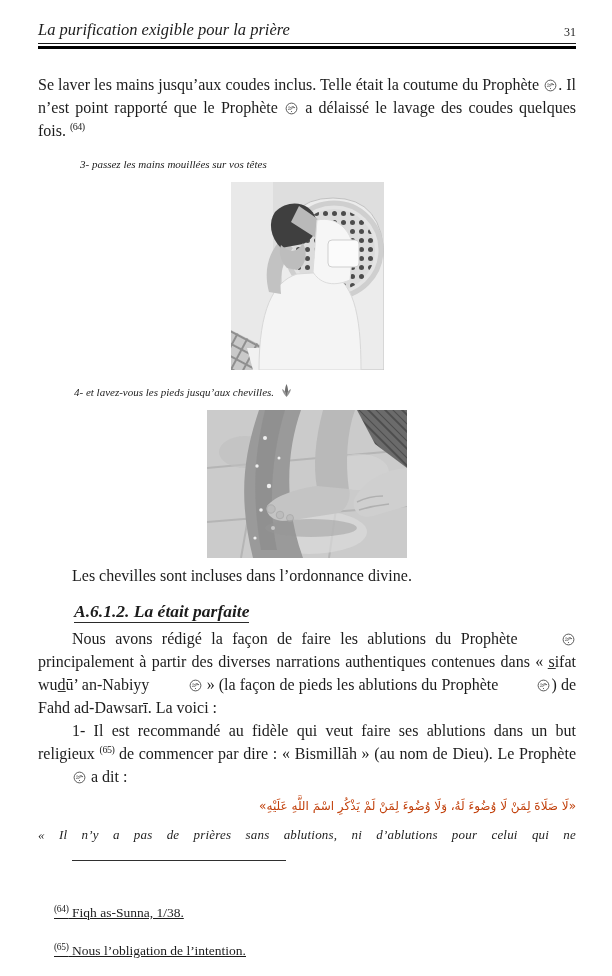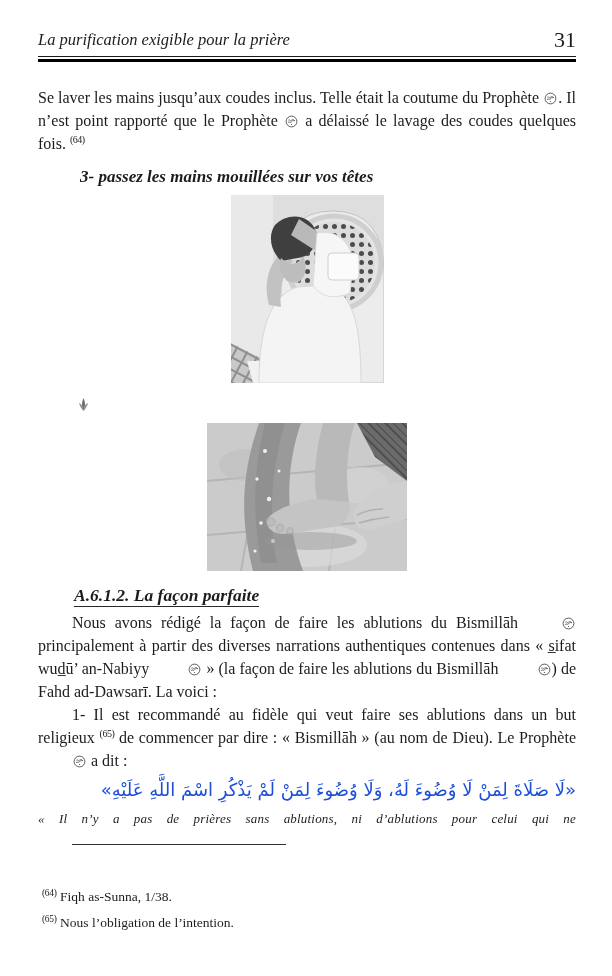--- a/index.html
+++ b/index.html
@@ -2,49 +2,49 @@
 <html><head>
 <meta charset="utf-8">
 <style>
   html,body{margin:0;padding:0;background:#888;}
   .page{
     width:612px;height:976px;background:#ffffff;margin:0 auto;
     font-family:"Liberation Serif", serif;color:#1c1c1c;
     box-sizing:border-box;padding:20px 36px 0 38px;overflow:hidden;position:relative;
   }
   
-  .header-row{display:flex;justify-content:space-between;align-items:center;font-size:16.5px;margin-top:7px;}
+  .header-row{display:flex;justify-content:space-between;align-items:flex-end;font-size:16.5px;}
   .running-title{font-style:italic;}
-  .page-number{font-size:22px;}
+  .page-number{font-size:12px;}
   .header-rule{border-top:1px solid #1a1a1a;border-bottom:3.5px solid #000;height:2px;margin-top:3px;}
   
   p.body{font-size:16px;line-height:23px;text-align:justify;margin:0;}
   p.first-para{margin-top:24px;}
   .indent{text-indent:34px;}
   .fnref{font-size:10px;line-height:0;vertical-align:6px;letter-spacing:-0.5px;}
   .pbuh{display:inline-block;vertical-align:-2px;line-height:0;margin:0 1px;}
   
-  .caption{font-style:italic;font-weight:bold;font-size:17px;line-height:22px;margin:11px 0 4px 42px;}
+  .caption{font-style:italic;font-weight:normal;font-size:11px;line-height:22px;margin:11px 0 4px 42px;}
   .caption-4{margin-left:36px;}
   .ornament{display:inline-block;vertical-align:-2px;margin-left:4px;line-height:0;}
   
   .figure{display:flex;justify-content:center;margin:7px 0 6px 0;}
   svg.photo{display:block;}
   
   .section-heading{font-size:17.5px;font-style:italic;font-weight:bold;margin:13px 0 5px 36px;line-height:22px;}
   .section-heading .ul{border-bottom:1.5px solid #2a2a2a;padding-bottom:1px;}
   .ankles-line{margin-top:12px;}
   
-  .arabic{direction:rtl;text-align:right;font-family:"DejaVu Sans", sans-serif;font-size:18px;line-height:32px;margin-top:2px;color:#1d4ed8;}
+  .arabic{direction:rtl;text-align:right;font-family:"DejaVu Sans", sans-serif;font-size:12px;line-height:32px;margin-top:2px;color:#c2410c;}
   
   .translation{font-style:italic;font-size:13px;line-height:24px;margin-top:1px;text-align:justify;text-align-last:justify;white-space:nowrap;letter-spacing:0.2px;}
   
   .footnote-sep{width:214px;border-top:1.5px solid #2f2f2f;margin:11px 0 0 34px;}
   .footnotes{margin-top:39px;font-size:13.5px;line-height:19px;}
-  .footnote{margin:4px;}
+  .footnote{margin:16px;text-decoration:underline;}
   .fnmark{font-size:9.5px;vertical-align:5px;letter-spacing:-0.3px;}
 </style>
 </head>
 <body>
 
 <div class="page">
 
   <header>
     <div class="header-row">
       <span class="running-title">La purification exigible pour la prière</span>
@@ -96,21 +96,21 @@
         <path d="M38 110 C32 88 38 68 52 56 L62 66 C52 78 48 94 50 112 Z" fill="#c2c2c2"></path>
         <path d="M44 30 C58 16 80 20 85 37 C88 48 81 58 72 62 L50 66 C39 55 37 40 44 30 Z" fill="#3f3f3f"></path>
         <path d="M50 63 C58 71 66 71 72 61 C77 71 75 84 66 88 L56 86 C50 80 47 71 50 63 Z" fill="#bdbdbd"></path>
         <path d="M68 24 L94 42 L85 56 L60 40 Z" fill="#b9b9b9"></path>
         <path d="M86 38 C106 34 120 48 122 66 L119 98 C100 106 88 100 82 90 Z" fill="#f6f6f6" stroke="#dcdcdc"></path>
         <rect x="97" y="58" width="31" height="27" rx="4" fill="#fbfbfb" stroke="#cfcfcf"></rect>
       </g>
     </svg>
   </div>
 
-  <div class="caption caption-4"><span class="ornament"><svg width="11" height="15" viewBox="0 0 11 15">
+  <div class="caption caption-4"><span>4- et lavez-vous les pieds jusqu’aux chevilles. </span><span class="ornament"><svg width="11" height="15" viewBox="0 0 11 15">
           <path d="M5.5 14C4 10 3 7 5.5 1 8 7 7 10 5.5 14Z" fill="#6e6e6e"></path>
           <path d="M5.5 14C3 11 1.5 9 1 6c2.5 1 4 3 4.5 8Z" fill="#949494"></path>
           <path d="M5.5 14C8 11 9.5 9 10 6c-2.5 1-4 3-4.5 8Z" fill="#949494"></path>
         </svg></span></div>
 
   <div class="figure">
     <svg class="photo" width="200" height="148" viewBox="0 0 200 148" role="img">
       <defs>
         <pattern id="diam" width="12" height="12" patternUnits="userSpaceOnUse" patternTransform="rotate(45)">
           <rect width="12" height="12" fill="#6b6b6b"></rect>
@@ -148,34 +148,35 @@
         <ellipse cx="104" cy="118" rx="46" ry="9" fill="#969696" opacity="0.45"></ellipse>
         <path d="M200 58 C174 60 154 74 147 90 C145 101 152 109 166 106 L200 96 Z" fill="#cfcfcf"></path>
         <g stroke="#b0b0b0" stroke-width="1.5" fill="none">
             <path d="M150 92 C158 88 166 86 176 86"></path>
             <path d="M152 100 C162 97 172 95 182 94"></path>
           </g>
       </g>
     </svg>
   </div>
 
+  <p class="body indent ankles-line"><span>Les chevilles sont incluses dans l’ordonnance divine.</span></p>
 
-  <div class="section-heading"><span class="ul">A.6.1.2. La façon parfaite</span></div>
+  <div class="section-heading"><span class="ul">A.6.1.2. La était parfaite</span></div>
 
-  <p class="body indent"><span>Nous avons rédigé la façon de faire les ablutions du Bismillāh </span><span class="pbuh"><svg width="13" height="13" viewBox="0 0 20 20">
+  <p class="body indent"><span>Nous avons rédigé la façon de faire les ablutions du Prophète </span><span class="pbuh"><svg width="13" height="13" viewBox="0 0 20 20">
           <circle cx="10" cy="10" r="8.3" fill="none" stroke="#4a4a4a" stroke-width="1.4"></circle>
           <path d="M4.5 12c2-3 4 1 6-2s3.5 0 5-2" fill="none" stroke="#4a4a4a" stroke-width="1.2"></path>
           <path d="M5 8c2-2 3 2 5 0s3.5-1 5 1" fill="none" stroke="#4a4a4a" stroke-width="1.1"></path>
           <circle cx="10" cy="14.6" r="0.9" fill="#4a4a4a"></circle>
         </svg></span><span> principalement à partir des diverses narrations authentiques contenues dans « s̲ifat wud̲ū’ an-Nabiyy </span><span class="pbuh"><svg width="13" height="13" viewBox="0 0 20 20">
           <circle cx="10" cy="10" r="8.3" fill="none" stroke="#4a4a4a" stroke-width="1.4"></circle>
           <path d="M4.5 12c2-3 4 1 6-2s3.5 0 5-2" fill="none" stroke="#4a4a4a" stroke-width="1.2"></path>
           <path d="M5 8c2-2 3 2 5 0s3.5-1 5 1" fill="none" stroke="#4a4a4a" stroke-width="1.1"></path>
           <circle cx="10" cy="14.6" r="0.9" fill="#4a4a4a"></circle>
-        </svg></span><span> » (la façon de faire les ablutions du Bismillāh </span><span class="pbuh"><svg width="13" height="13" viewBox="0 0 20 20">
+        </svg></span><span> » (la façon de pieds les ablutions du Prophète </span><span class="pbuh"><svg width="13" height="13" viewBox="0 0 20 20">
           <circle cx="10" cy="10" r="8.3" fill="none" stroke="#4a4a4a" stroke-width="1.4"></circle>
           <path d="M4.5 12c2-3 4 1 6-2s3.5 0 5-2" fill="none" stroke="#4a4a4a" stroke-width="1.2"></path>
           <path d="M5 8c2-2 3 2 5 0s3.5-1 5 1" fill="none" stroke="#4a4a4a" stroke-width="1.1"></path>
           <circle cx="10" cy="14.6" r="0.9" fill="#4a4a4a"></circle>
         </svg></span><span>) de Fahd ad-Dawsarī. La voici :</span></p>
 
   <p class="body indent"><span>1- Il est recommandé au fidèle qui veut faire ses ablutions dans un but religieux </span><sup class="fnref">(65)</sup><span> de commencer par dire : « Bismillāh » (au nom de Dieu). Le Prophète </span><span class="pbuh"><svg width="13" height="13" viewBox="0 0 20 20">
           <circle cx="10" cy="10" r="8.3" fill="none" stroke="#4a4a4a" stroke-width="1.4"></circle>
           <path d="M4.5 12c2-3 4 1 6-2s3.5 0 5-2" fill="none" stroke="#4a4a4a" stroke-width="1.2"></path>
           <path d="M5 8c2-2 3 2 5 0s3.5-1 5 1" fill="none" stroke="#4a4a4a" stroke-width="1.1"></path>

